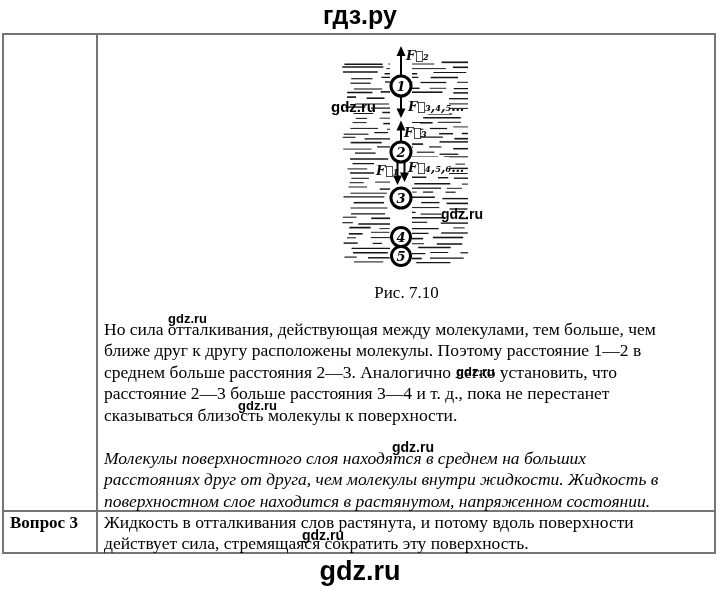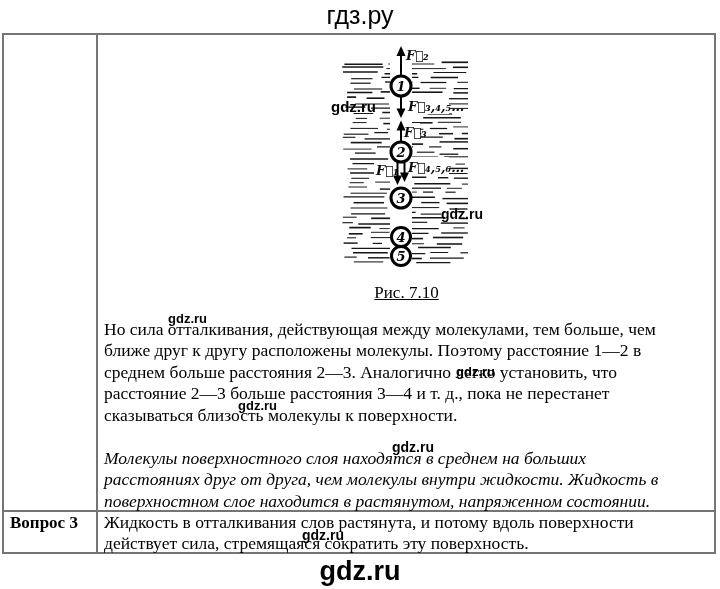--- a/index.html
+++ b/index.html
@@ -3,37 +3,36 @@
 <meta charset="utf-8">
 <style>
   * { margin:0; padding:0; box-sizing:border-box; }
   html,body { background:#fff; }
   .page {
     position:relative; width:720px; height:589px; background:#fff;
     font-family:"Liberation Serif", serif; color:#000; overflow:hidden;
   }
   .site-header {
     position:absolute; top:1px; left:0; width:720px; text-align:center;
-    font-family:"Liberation Sans", sans-serif; font-weight:normal; font-size:25px; color:#000;
+    font-family:"Liberation Sans", sans-serif; font-weight:bold; font-size:25px; color:#000;
   }
   .site-footer {
     position:absolute; top:556px; left:0; width:720px; text-align:center;
     font-family:"Liberation Sans", sans-serif; font-weight:bold; font-size:27px; color:#000;
   }
   .answer-table {
     position:absolute; left:2px; top:33px; width:714px; height:521px;
     border:2px solid #757575;
   }
   .v-divider { position:absolute; left:92px; top:0; width:2px; height:100%; background:#757575; }
   .h-divider { position:absolute; left:0; top:475px; width:100%; height:2px; background:#757575; }
   .figure-svg { position:absolute; left:337px; top:42px; }
   .figure-caption {
     position:absolute; left:336px; top:283px; width:141px; text-align:center;
     font-size:17px;
-    text-decoration:underline;
   }
   .para {
     position:absolute; left:104px; width:606px;
     font-size:17.5px; line-height:21.4px; white-space:pre-line;
   }
   .p1 { top:319px; }
   .p2 { top:448px;font-style:italic; }
   .q-answer { top:512px; }
   .q-label { position:absolute; left:10px; top:513px; font-size:17px;font-weight:bold; }
   .wm {

